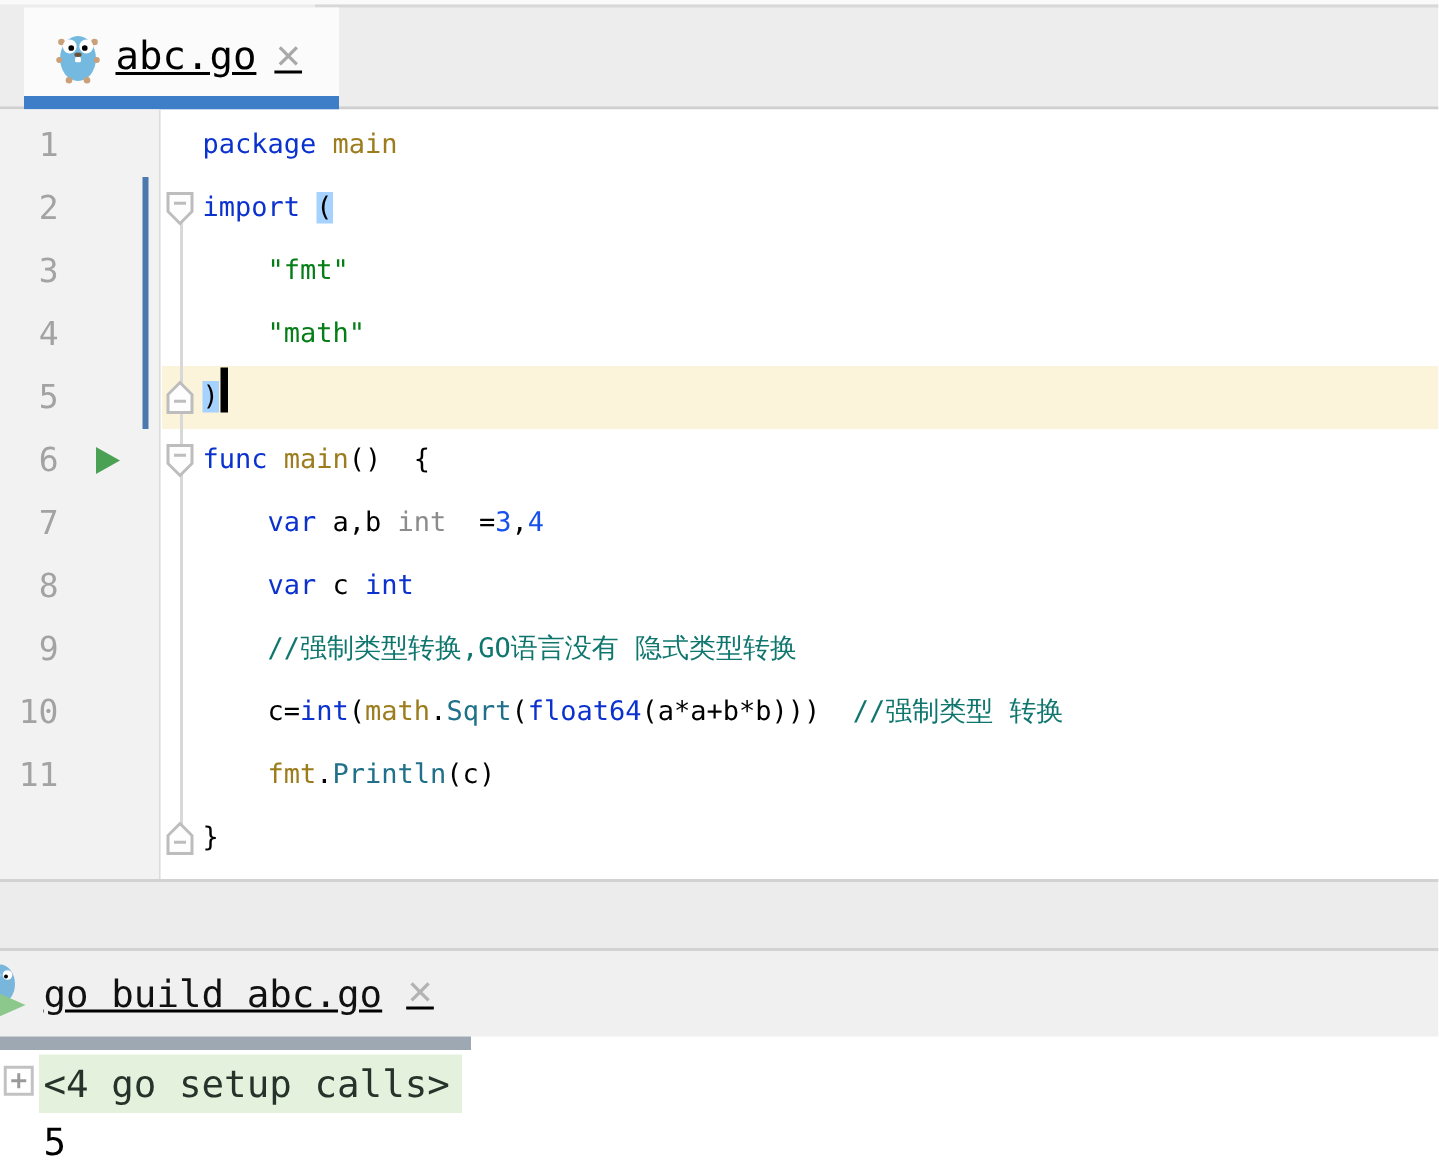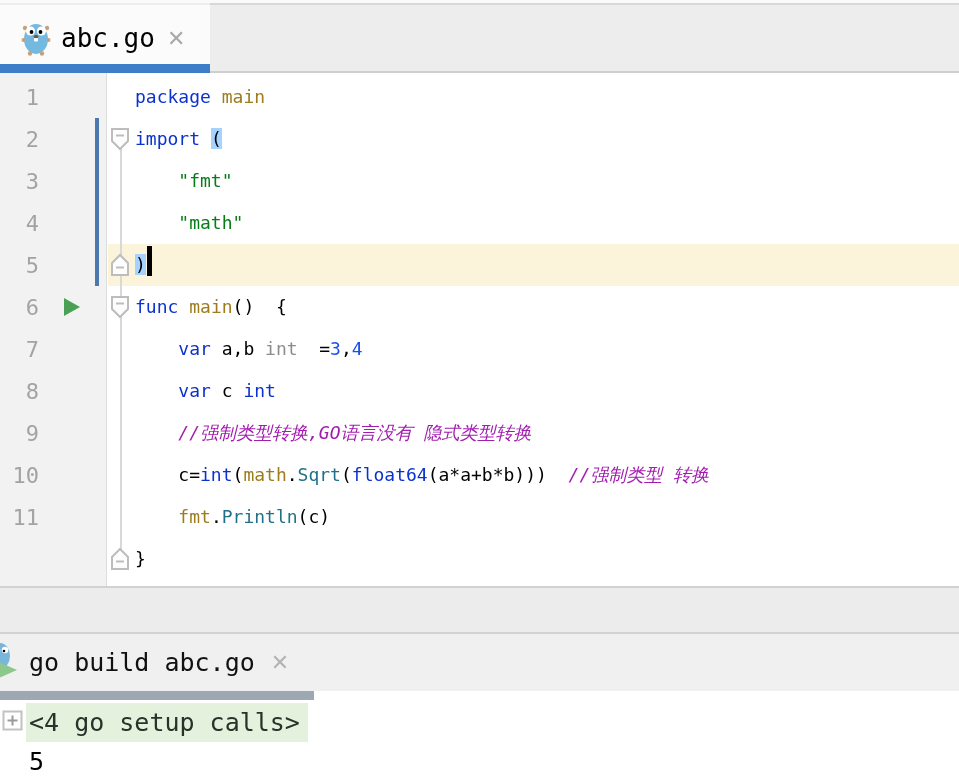--- a/index.html
+++ b/index.html
@@ -6,23 +6,23 @@
   html,body { width:959px; height:783px; overflow:hidden; background:#fff;
               font-family:"DejaVu Sans Mono", monospace; }
 
   
   .tabbar { position:relative; height:73px; background:#ededed;
             border-bottom:2px solid #cfcfcf; }
   .tabbar::before { content:''; position:absolute; top:0; left:0; right:0;
             height:3px; background:#fafafa; }
   .tabbar-topline { position:absolute; top:3px; left:210px; right:0; height:2px;
             background:#d8d8d8; }
-  .tab-active { position:absolute; left:0; top:5px; bottom:0; width:210px;
+  .tab-active { position:absolute; left:16px; top:5px; bottom:0; width:210px;
             background:#fbfbfb; display:flex; align-items:center;
-            padding-left:20px; }
+            padding-left:20px;text-decoration:underline; }
   .tab-active::after { content:''; position:absolute; left:0; right:0;
             bottom:-2px; height:9px; background:#3e7ec9; }
   .tab-label { font-size:26px; color:#000; margin-left:9px; }
   .tab-close { font-size:22px; color:#a9a9a9; margin-left:12px;
             font-family:"DejaVu Sans", sans-serif; }
 
   
   .editor { position:relative; display:flex; height:513px; background:#fff; }
   .gutter { position:relative; width:107px; background:#f2f2f2;
             border-right:1px solid #dcdcdc; padding-top:3px; z-index:3; }
@@ -41,33 +41,33 @@
   .fold-line { position:absolute; left:120px; top:66px; width:2px; height:420px;
             background:#d8d8d8; }
   .fold-marker { position:absolute; left:110px; width:20px; height:24px; }
 
   .tk-kw { color:#0b32ce; }
   .tk-pkg { color:#9c7c1d; }
   .tk-str { color:#067d17; }
   .tk-num { color:#1750eb; }
   .tk-fn { color:#1f7088;text-align:center; }
   .tk-gray { color:#8c8c8c; }
-  .tk-comment { color:#a21caf; font-style:italic; }
+  .tk-comment { color:#0f766e; }
   .tk-plain { color:#000; }
   .hl-paren { background:#a6d2ff; }
   .caret { display:inline-block; width:5px; height:30px; background:#000;
             vertical-align:-5px; margin-left:1px; }
 
   
   .gap-band { height:48px; background:#ececec; border-top:2px solid #d2d2d2;
             border-bottom:2px solid #d2d2d2; }
 
   
   .tw-tab-row { height:57px; background:#f0f0f0; display:flex;
-            align-items:center; overflow:hidden; }
+            align-items:center; overflow:hidden;text-decoration:underline; }
   .tw-icon { margin-left:-7px; flex:none; }
   .tw-label { font-size:25px; color:#111; margin-left:8px; }
   .tw-close { font-size:22px; color:#b3b3b3; margin-left:16px;
             font-family:"DejaVu Sans", sans-serif; }
   .tw-underline { height:9px; width:314px; background:#9ea8b2; }
   .console { background:#fff; height:83px; font-size:25px; }
   .cons-row1 { height:44px; display:flex; align-items:center; padding-left:2px; }
   .plus-box { flex:none; margin-right:3px; }
   .cons-hl { background:#e4f1dd; color:#26332a; padding:5px 8px 5px 3px; }
   .cons-row2 { height:39px; line-height:36px; padding-left:29px; color:#000; }

